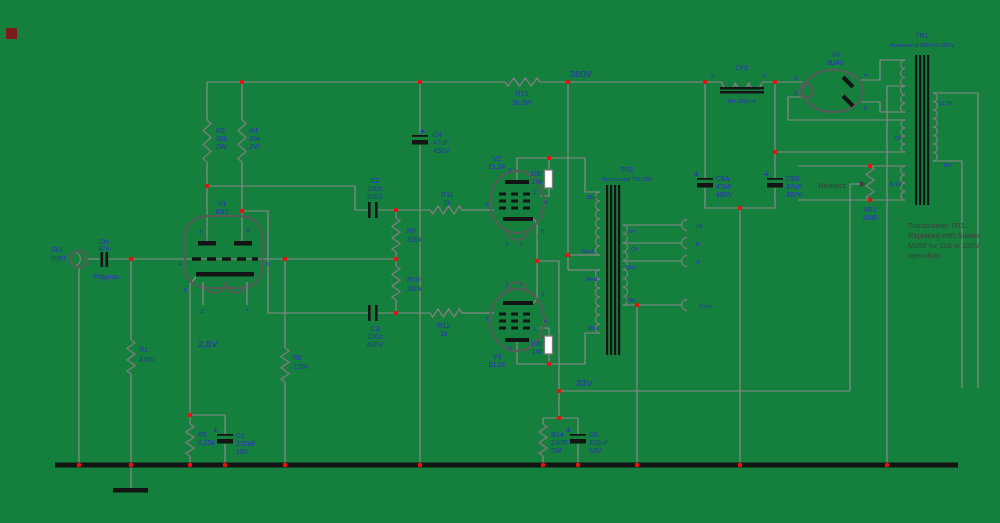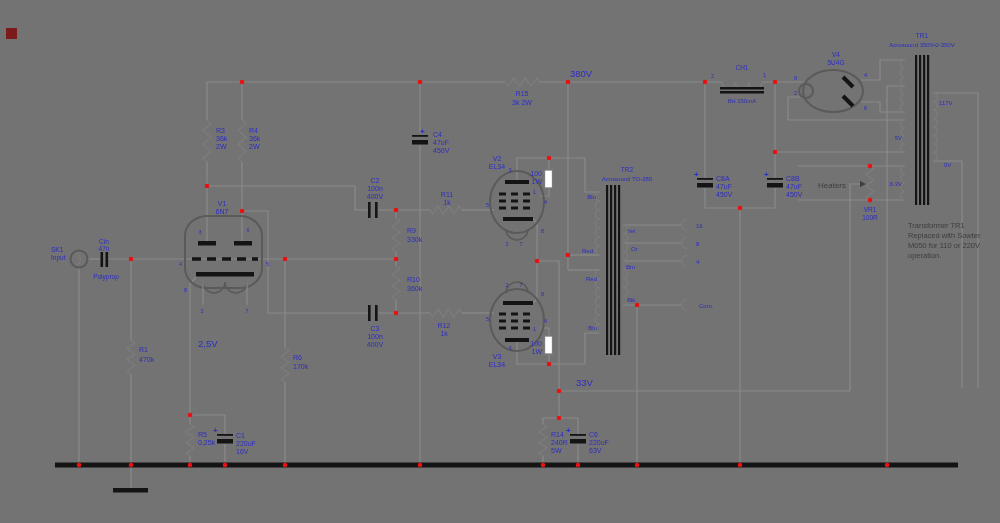--- a/index.html
+++ b/index.html
@@ -1,16 +1,16 @@
 <!DOCTYPE html>
 <html><head>
 <meta charset="utf-8">
 <style>
   html,body{margin:0;padding:0;background:#ffffff;}
-  .stage{position:relative;width:1000px;height:523px;background:#737373;font-family:"Liberation Sans",sans-serif;overflow:hidden;}
+  .stage{position:relative;width:1000px;height:523px;background:#15803d;font-family:"Liberation Sans",sans-serif;overflow:hidden;}
   svg{display:block}
   
   .w{stroke:#8a8a8a;stroke-width:1.2;fill:none}
   .r{stroke:#7c7c7c;stroke-width:1.4;fill:none}
   .tube{stroke:#5a5a5a;stroke-width:2;fill:none}
   .conn{stroke:#7c7c7c;stroke-width:1.3;fill:none}
   .bk{fill:#141414}
   .gd{stroke:#141414;stroke-width:3.4;stroke-dasharray:9 6}
   .gd2{stroke:#141414;stroke-width:2.8;stroke-dasharray:7 5}
   .gnd{stroke:#141414;stroke-width:5}

